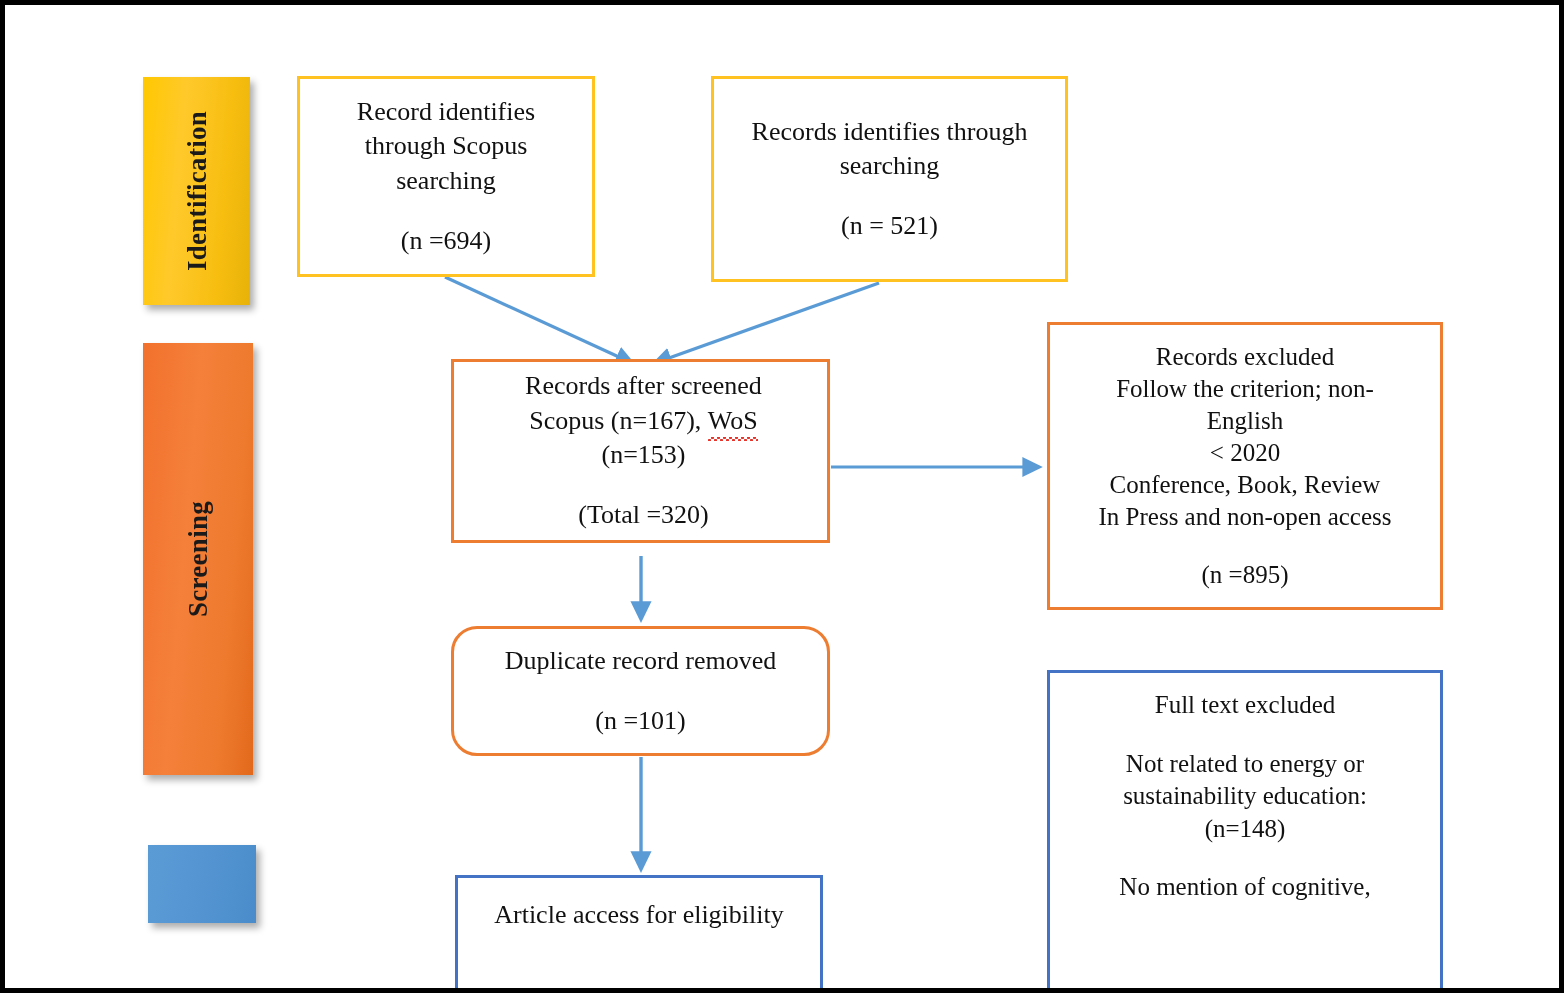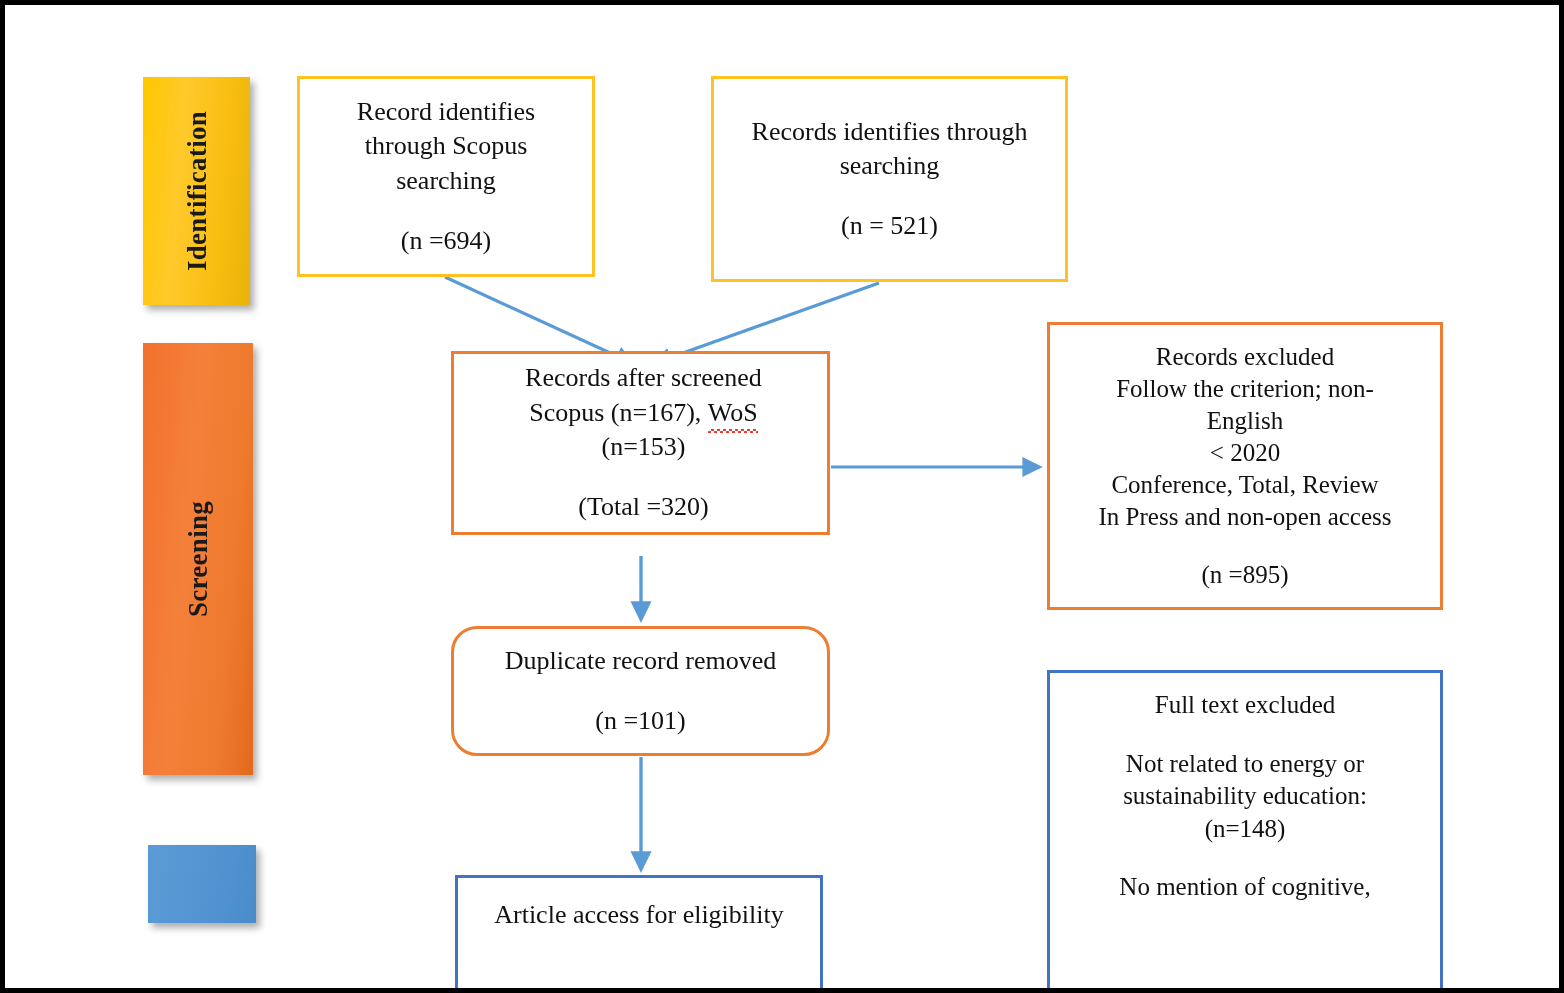--- a/index.html
+++ b/index.html
@@ -113,21 +113,21 @@
     background-image:
       radial-gradient(circle at 1.5px 3.4px, #e8352b 1.3px, transparent 1.6px),
       radial-gradient(circle at 4.5px 0.6px, #e8352b 1.3px, transparent 1.6px);
     background-size: 6px 4px;
     background-repeat: repeat-x;
   }
 
   
   #box-scopus        { left: 292px;  top: 71px;  width: 298px; height: 201px; }
   #box-wos           { left: 706px;  top: 71px;  width: 357px; height: 206px; }
-  #box-screened      { left: 446px;  top: 346px; width: 379px; height: 184px; padding-left: 14px; }
+  #box-screened      { left: 446px;  top: 354px; width: 379px; height: 184px; padding-left: 14px; }
   #box-excluded      { left: 1042px; top: 317px; width: 396px; height: 288px; }
   #box-duplicate     { left: 446px;  top: 621px; width: 379px; height: 130px; border-radius: 26px; }
   #box-eligibility   { left: 450px;  top: 870px; width: 368px; height: 120px; }
   #box-fulltext      { left: 1042px; top: 665px; width: 396px; height: 325px; }
 
   #box-excluded  { font-size: 25px; line-height: 1.28; }
   #box-fulltext  { font-size: 25px; line-height: 1.30; justify-content: flex-start; padding-top: 16px; }
   #box-eligibility { justify-content: flex-start; padding-top: 20px; }
 </style>
 </head>
@@ -186,21 +186,21 @@
     <span class="line">(n=153)</span>
     <span class="gap"></span>
     <span class="line">(Total =320)</span>
   </div>
 
   <div class="box orange" id="box-excluded">
     <span class="line">Records excluded</span>
     <span class="line">Follow the criterion; non-</span>
     <span class="line">English</span>
     <span class="line">&lt; 2020</span>
-    <span class="line">Conference, Total, Review</span>
+    <span class="line">Conference, Book, Review</span>
     <span class="line">In Press and non-open access</span>
     <span class="gap"></span>
     <span class="line">(n =895)</span>
   </div>
 
   <div class="box orange" id="box-duplicate">
     <span class="line">Duplicate record removed</span>
     <span class="gap"></span>
     <span class="line">(n =101)</span>
   </div>

